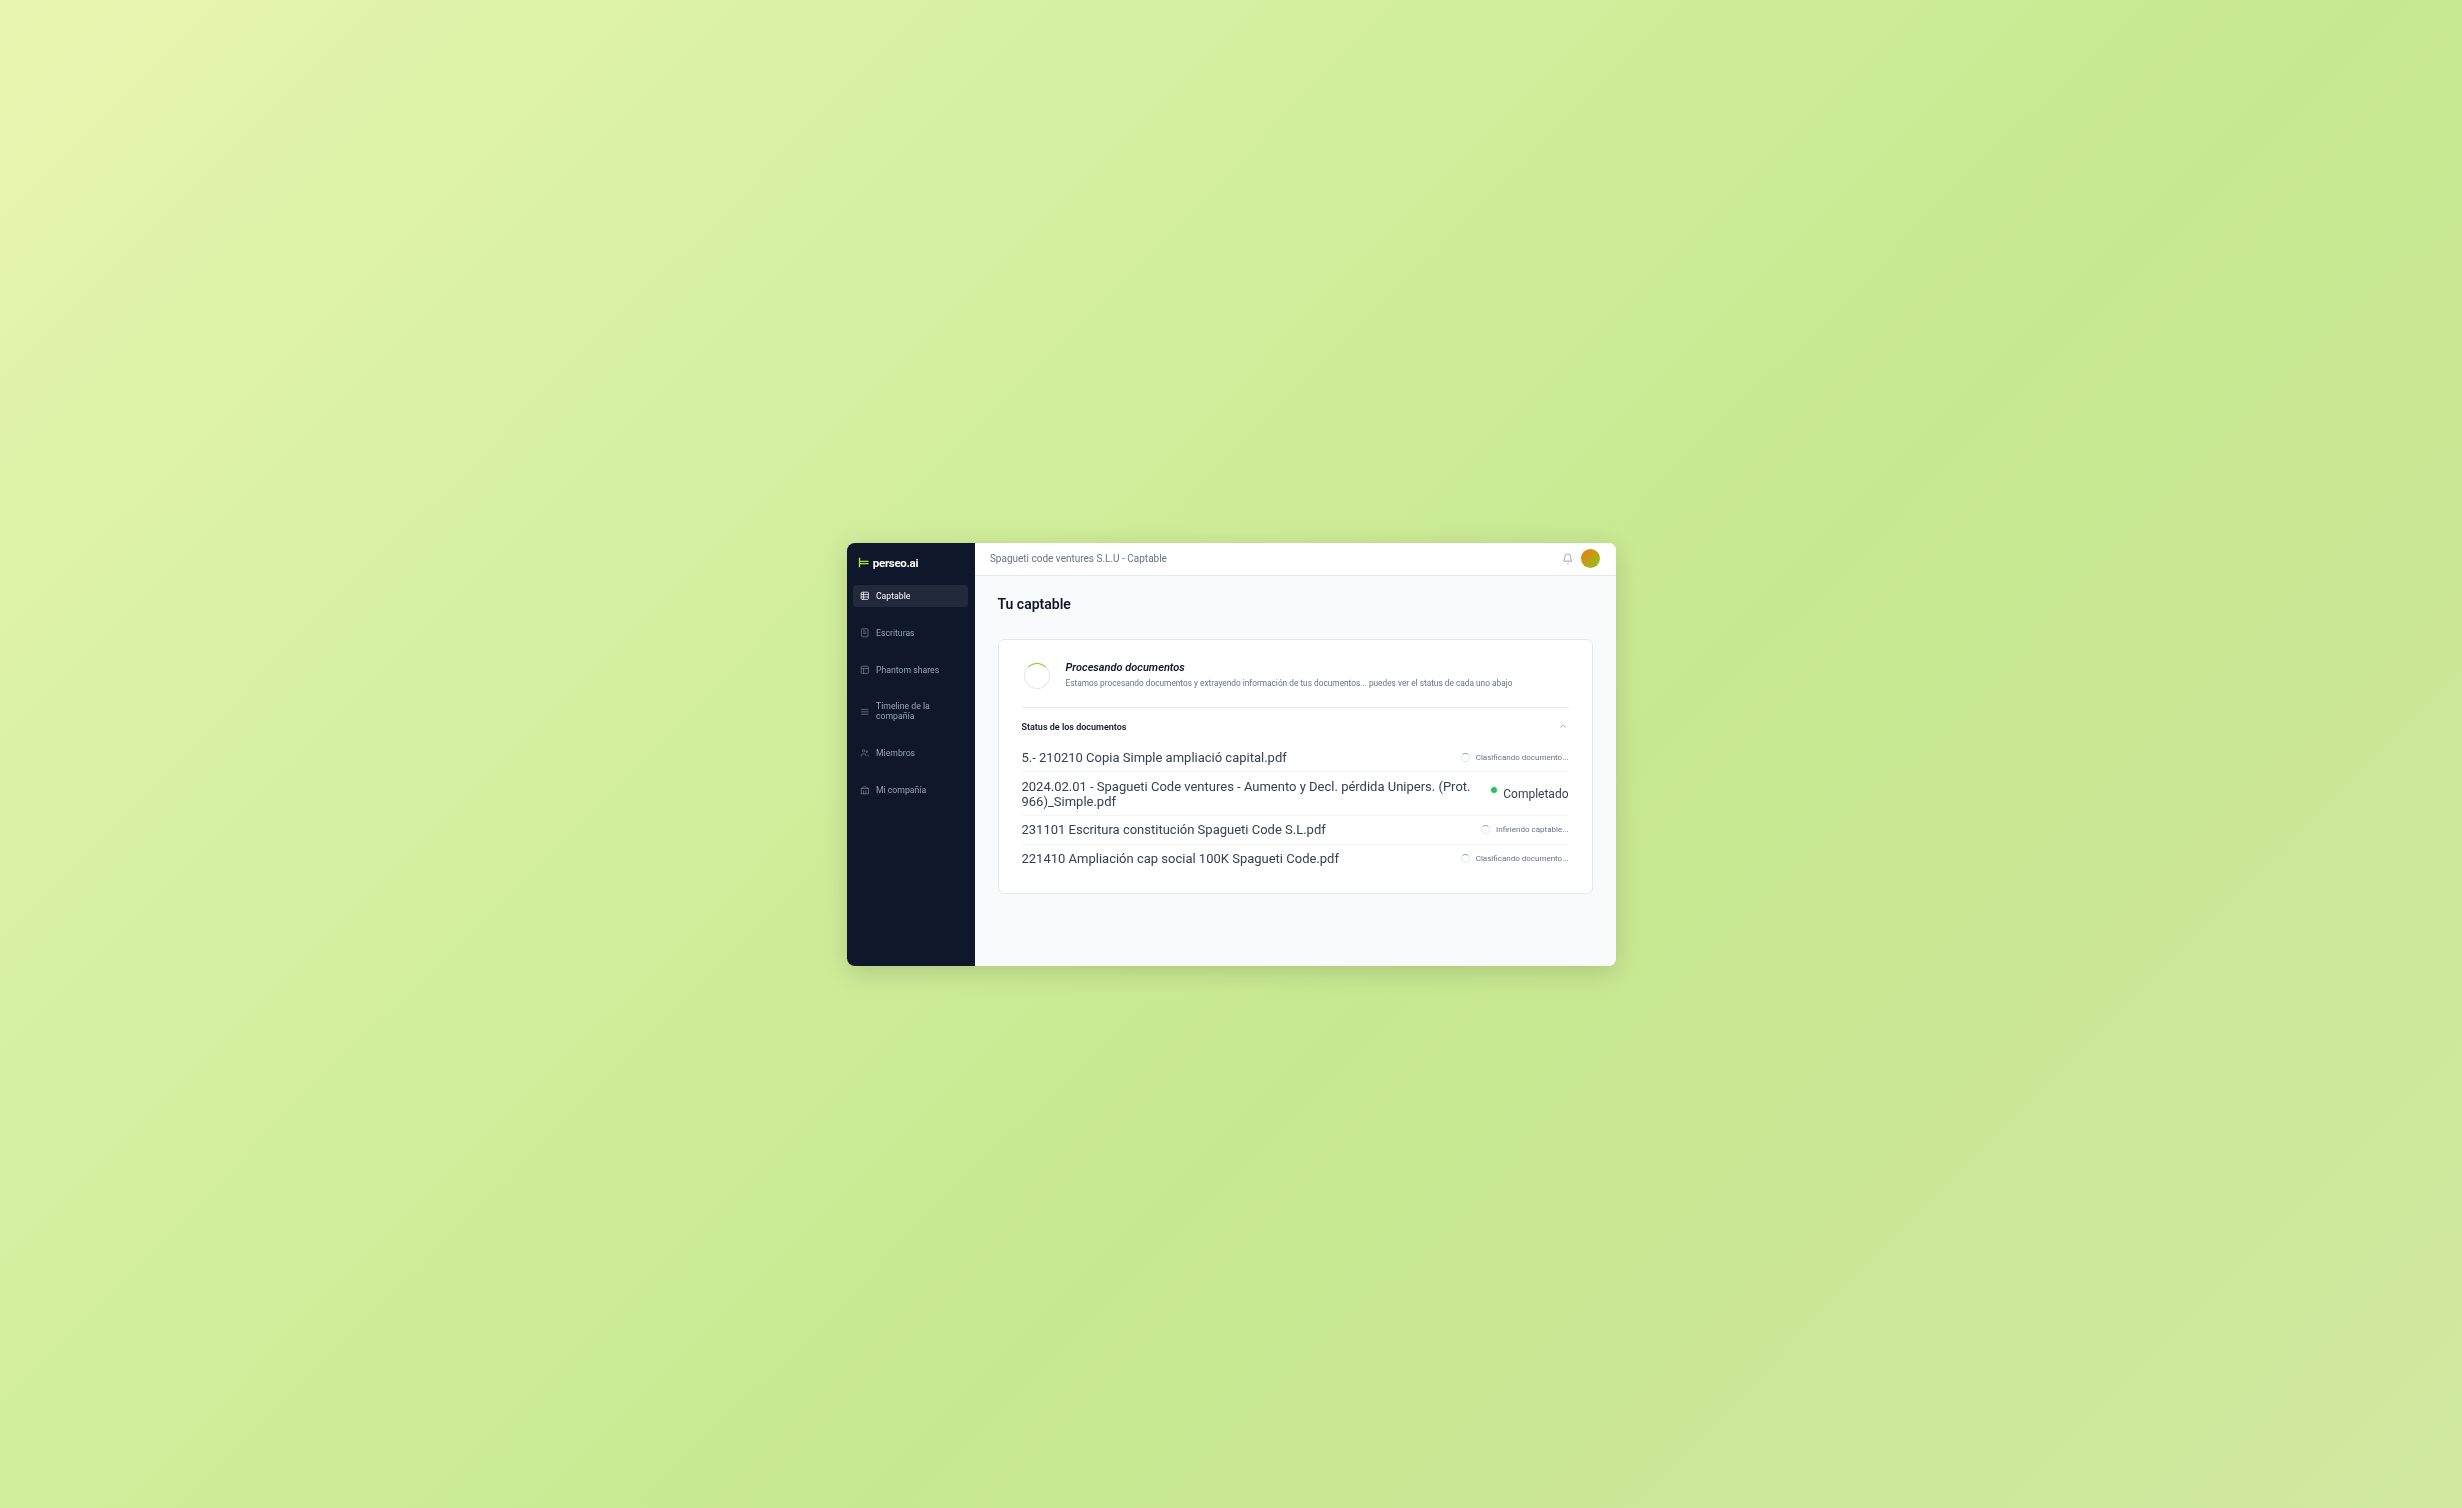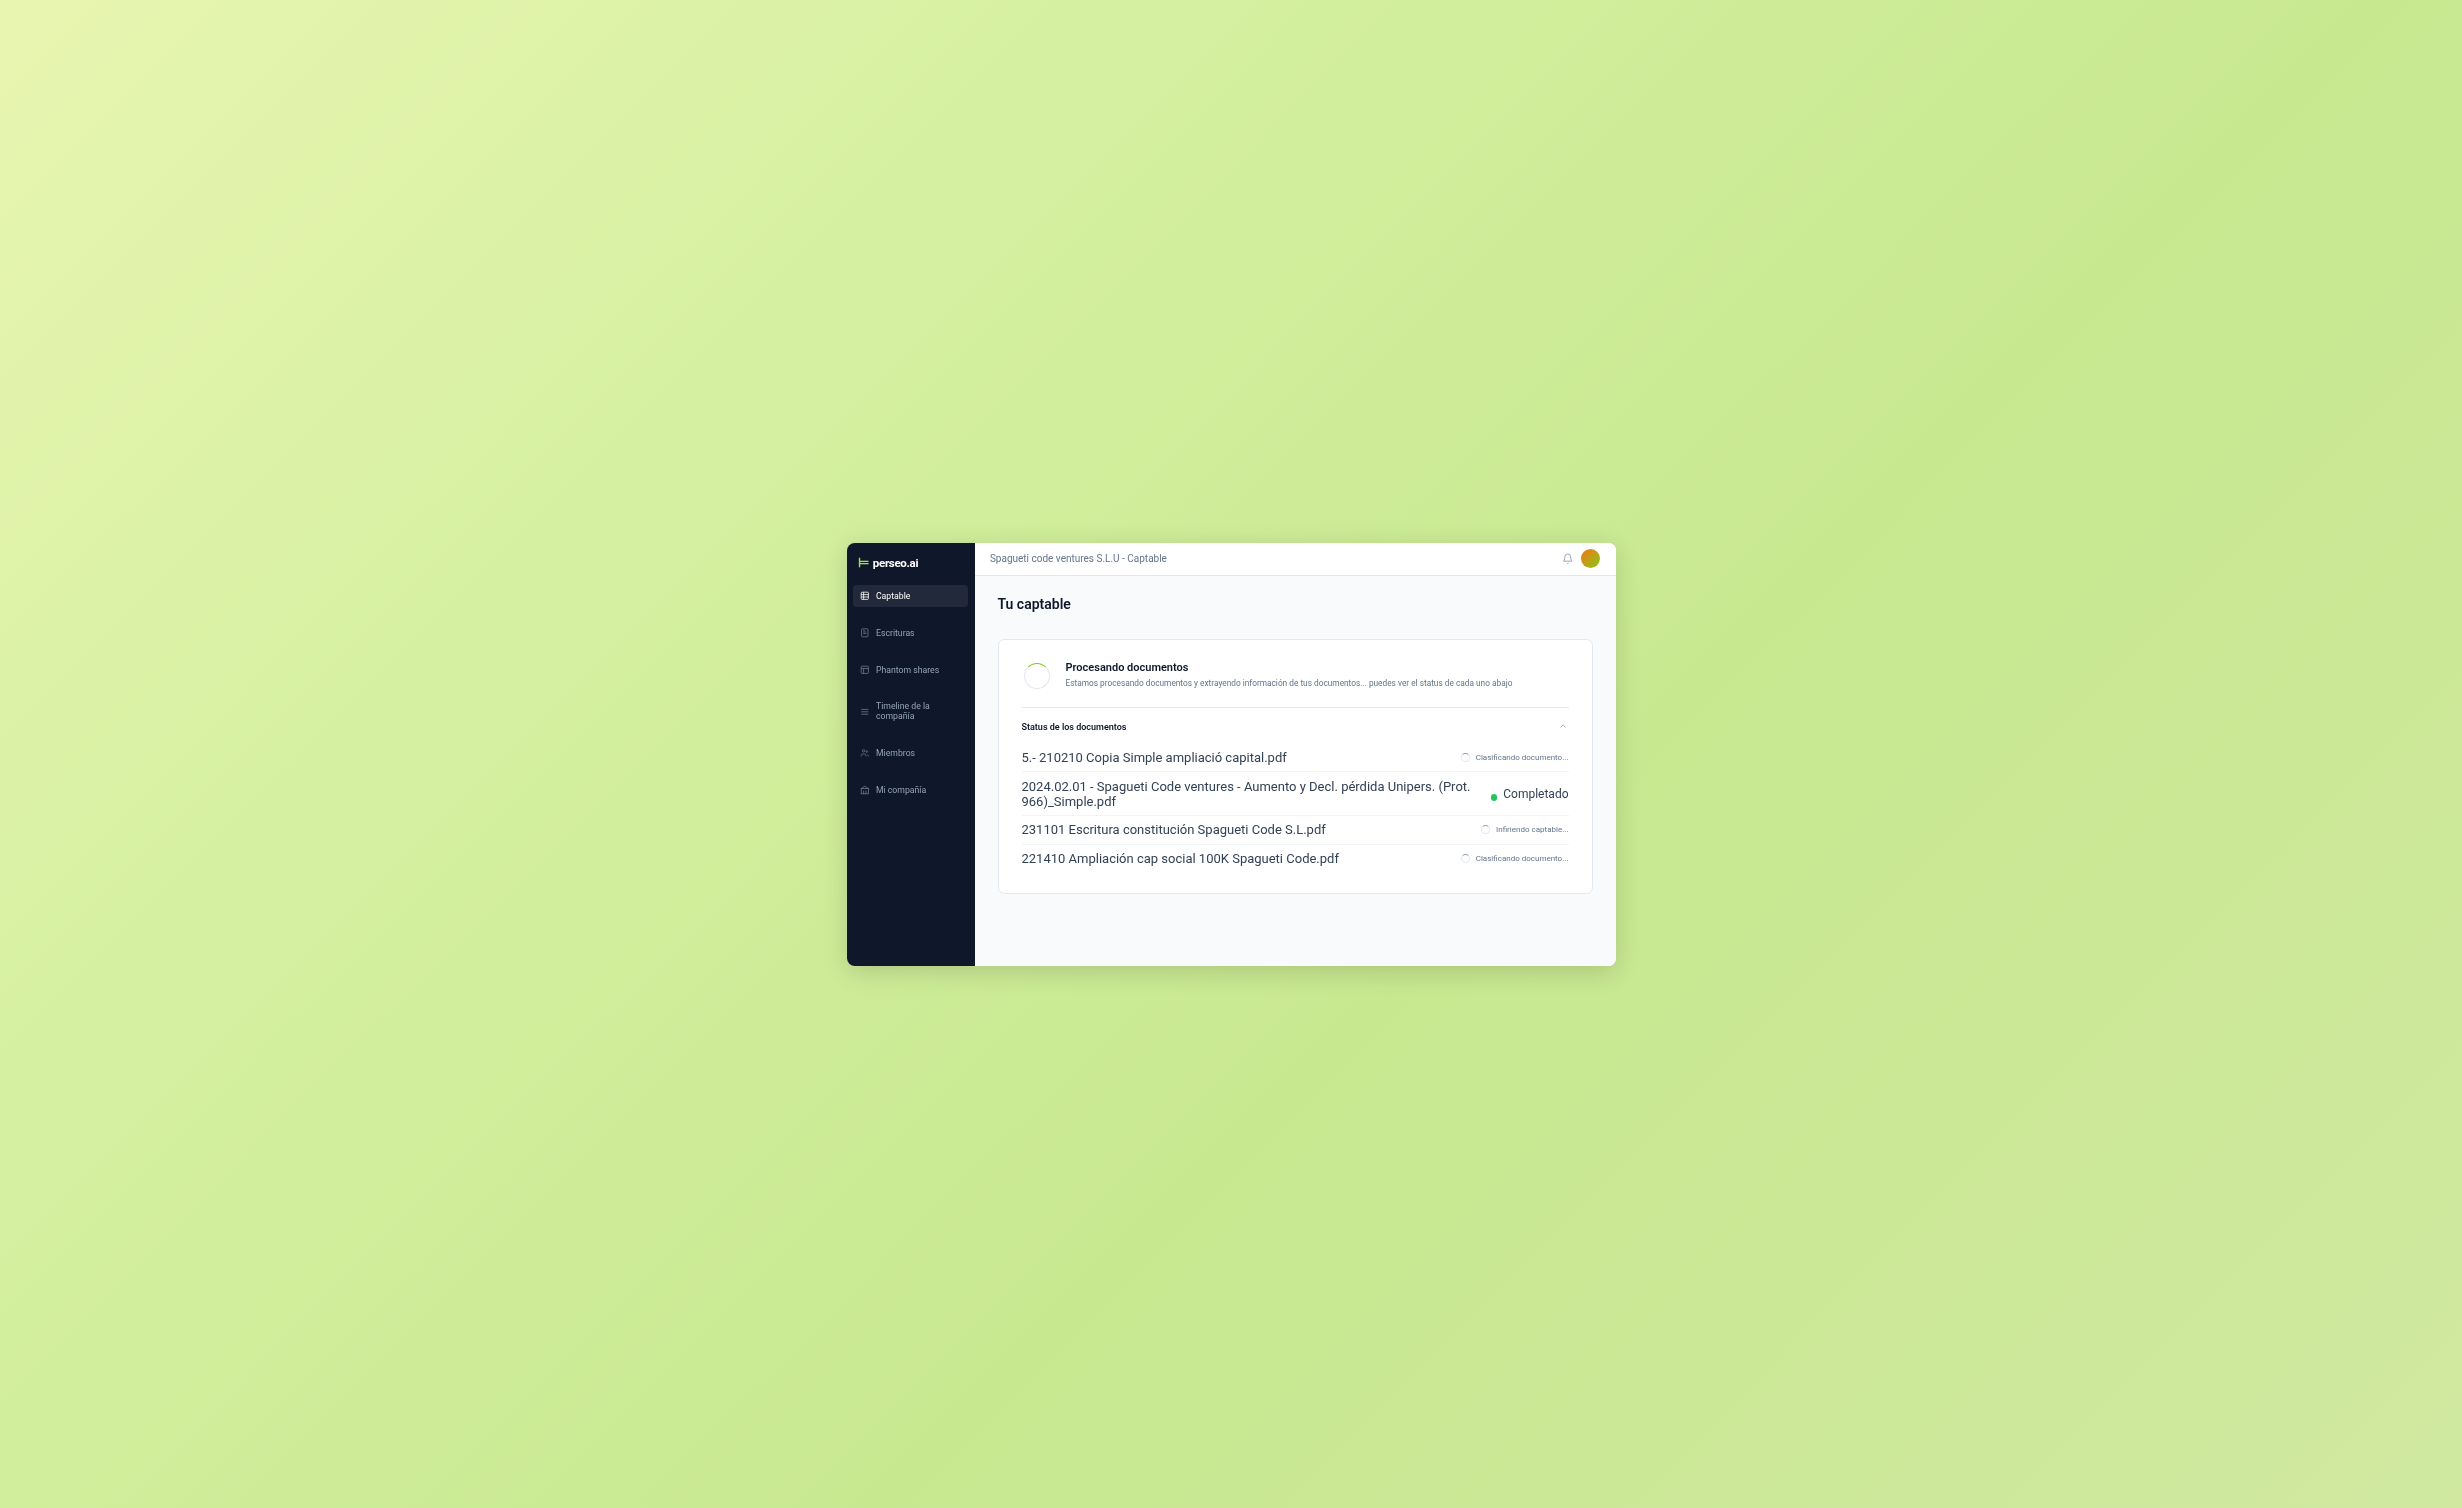--- a/index.html
+++ b/index.html
@@ -187,20 +187,21 @@
 
     @keyframes spin {
       to { transform: rotate(360deg); }
     }
 
     .processing-info h2 {
       font-size: 11px;
       font-weight: 600;
       color: #0f172a;
       margin-bottom: 3.8px;
+      font-style: italic;
     }
 
     .processing-info p {
       font-size: 8.3px;
       color: #64748b;
       line-height: 1.5;
     }
 
     
     .docs-section {
@@ -239,21 +240,21 @@
       border-bottom: none;
     }
 
     .doc-name {
       font-size: 13px;
       color: #334155;
     }
 
     .doc-status {
       display: flex;
-      align-items: flex-end;
+      align-items: flex-start;
       gap: 6px;
       font-size: 8px;
       color: #64748b;
       flex-shrink: 0;
     }
 
     .status-spinner {
       width: 9px;
       height: 9px;
       border: 1.3px solid #e2e8f0;

